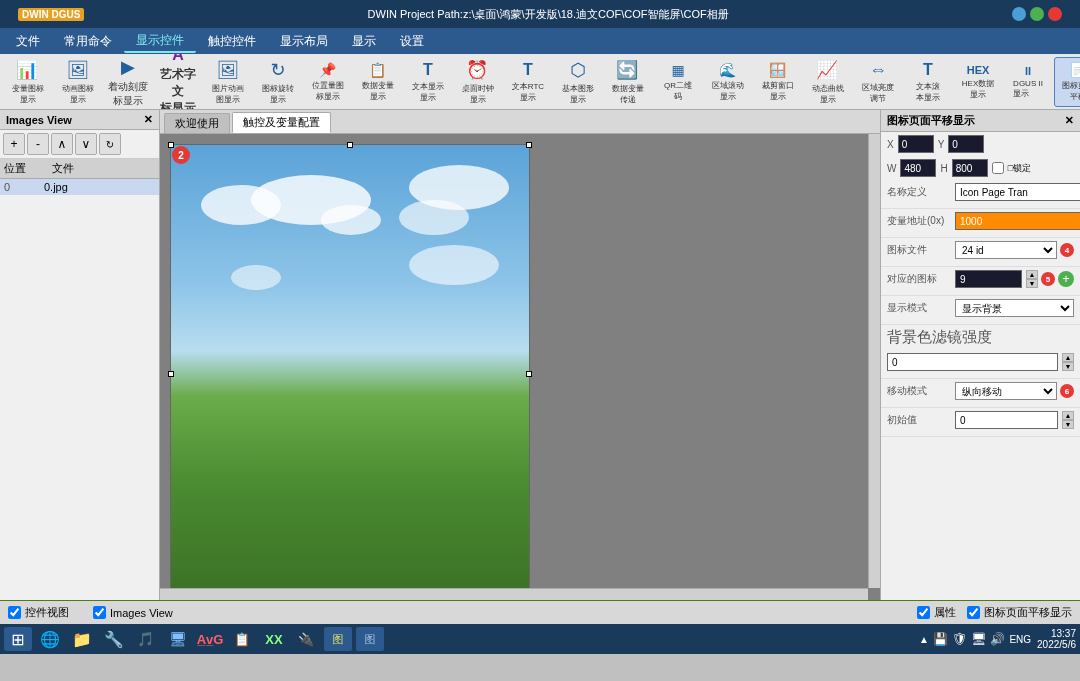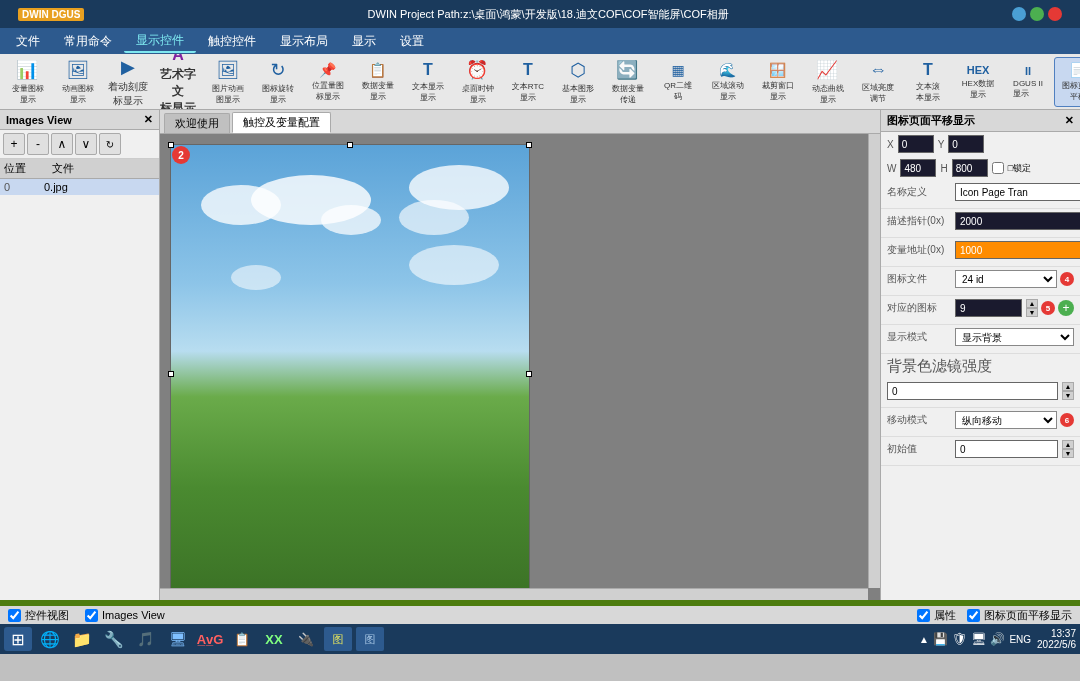--- a/index.html
+++ b/index.html
@@ -326,26 +326,26 @@
       cursor: pointer;
       display: flex;
       align-items: center;
       justify-content: center;
     }
 
     
     #statusbar {
       height: 24px;
       background: #d8d8d8;
-      border-top: 6px solid #4d7c0f;
+      border-top: 1px solid #4d7c0f;
       display: flex;
       align-items: center;
       padding: 0 8px;
       font-size: 11px;
-      gap: 16px;
+      gap: 24px;
     }
     .status-check { display: flex; align-items: center; gap: 4px; }
 
     
     #taskbar {
       height: 30px;
       background: #1a3a5c;
       display: flex;
       align-items: center;
       padding: 0 4px;
@@ -576,26 +576,20 @@
       <span style="font-size:9px;">□锁定</span>
     </div>
 
     <div class="rp-section">
       <div class="rp-row">
         <span class="rp-label">名称定义</span>
         <input class="rp-input light" type="text" value="Icon Page Tran" style="flex: 1 1 0%;">
       </div>
     </div>
 
-    <div class="rp-section">
-      <div class="rp-row">
-        <span class="rp-label">描述指针(0x)</span>
-        <input class="rp-input" type="text" value="2000" style="flex: 1 1 0%;">
-      </div>
-    </div>
 
     <div class="rp-section">
       <div class="rp-row" style="position:relative;">
         <span class="rp-label">变量地址(0x)</span>
         <input class="rp-input orange" type="text" value="1000" style="flex: 1 1 0%;">
 
       </div>
     </div>
 
     <div class="rp-section">

